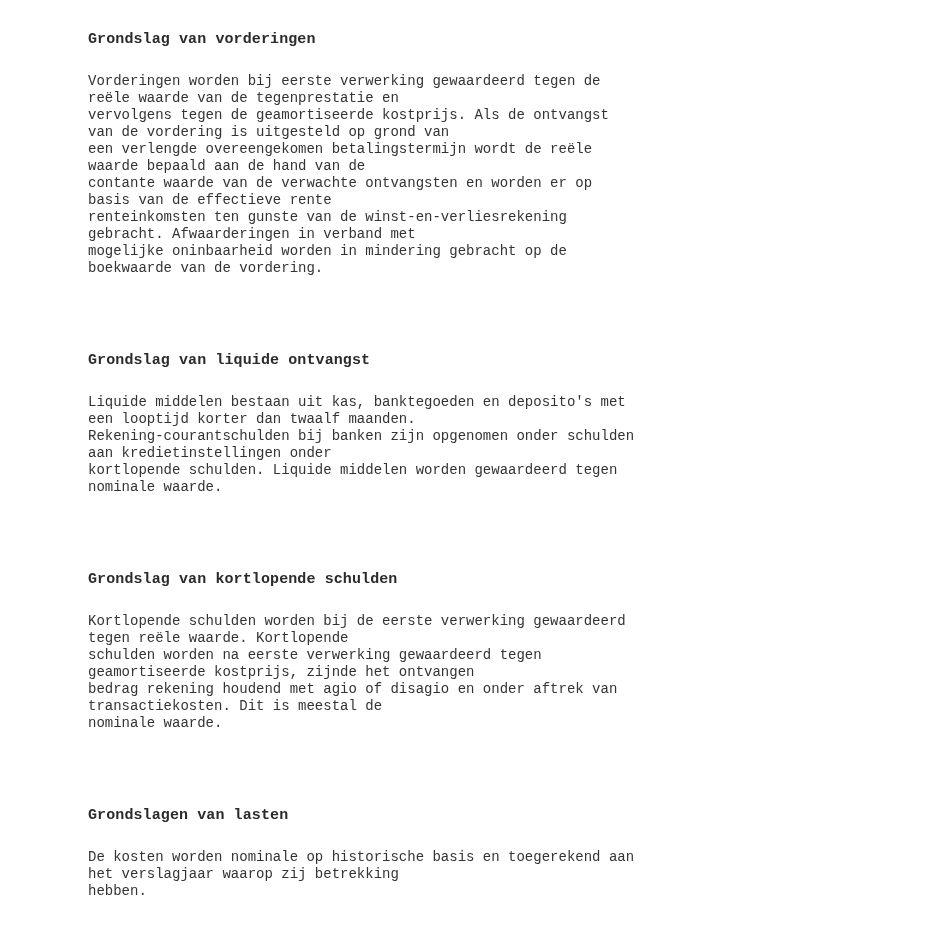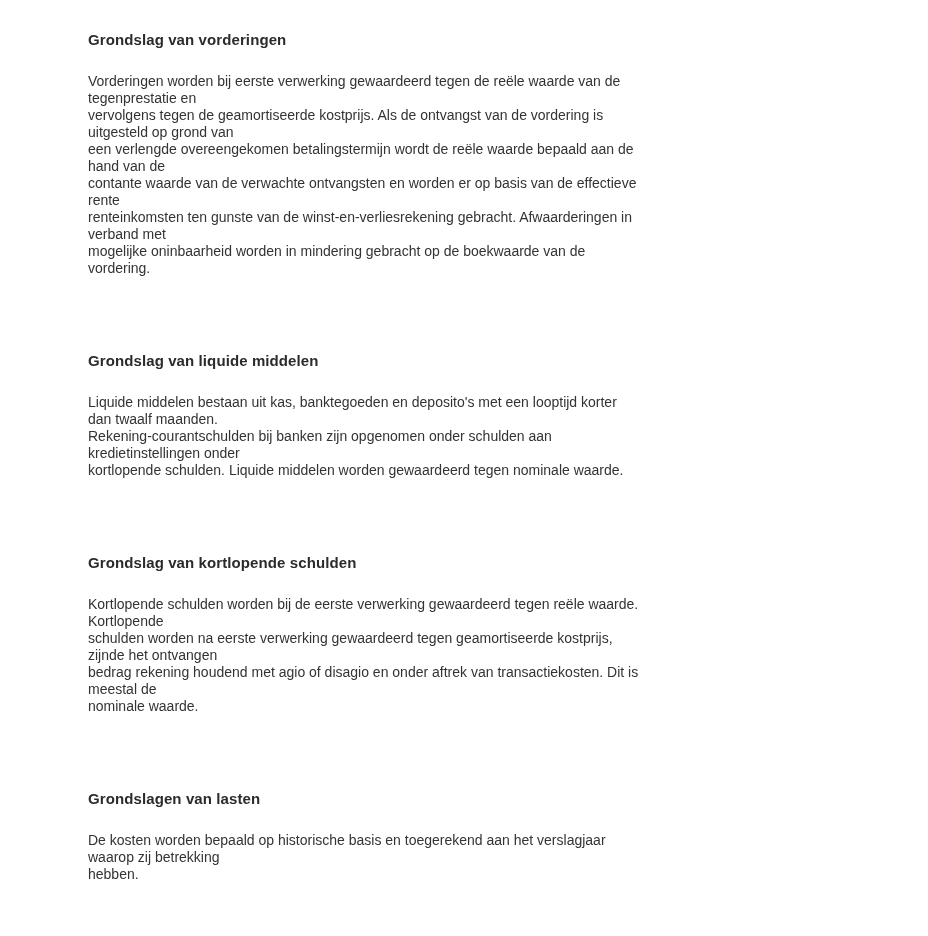--- a/index.html
+++ b/index.html
@@ -8,20 +8,21 @@
     height: 936px;
     background: #ffffff;
     font-family: "Liberation Sans", "DejaVu Sans", sans-serif;
     overflow: hidden;
   }
   .page {
     width: 744px;
     height: 936px;
     background: #ffffff;
     padding: 31px 104px 0 88px;
+    font-family: Liberation Mono, monospace;
   }
   .section {
     margin-bottom: 75px;
   }
   .section-heading {
     font-size: 15px;
     line-height: 18px;
     font-weight: bold;
     color: #2b2b2b;
     margin: 0 0 24px 0;
@@ -44,36 +45,36 @@
     <h2 class="section-heading">Grondslag van vorderingen</h2>
     <p class="section-body">Vorderingen worden bij eerste verwerking gewaardeerd tegen de reële waarde van de tegenprestatie en
 vervolgens tegen de geamortiseerde kostprijs. Als de ontvangst van de vordering is uitgesteld op grond van
 een verlengde overeengekomen betalingstermijn wordt de reële waarde bepaald aan de hand van de
 contante waarde van de verwachte ontvangsten en worden er op basis van de effectieve rente
 renteinkomsten ten gunste van de winst-en-verliesrekening gebracht. Afwaarderingen in verband met
 mogelijke oninbaarheid worden in mindering gebracht op de boekwaarde van de vordering.</p>
   </div>
 
   <div class="section">
-    <h2 class="section-heading">Grondslag van liquide middelen</h2>
+    <h2 class="section-heading">Grondslag van liquide ontvangst</h2>
     <p class="section-body">Liquide middelen bestaan uit kas, banktegoeden en deposito's met een looptijd korter dan twaalf maanden.
 Rekening-courantschulden bij banken zijn opgenomen onder schulden aan kredietinstellingen onder
 kortlopende schulden. Liquide middelen worden gewaardeerd tegen nominale waarde.</p>
   </div>
 
   <div class="section">
     <h2 class="section-heading">Grondslag van kortlopende schulden</h2>
     <p class="section-body">Kortlopende schulden worden bij de eerste verwerking gewaardeerd tegen reële waarde. Kortlopende
 schulden worden na eerste verwerking gewaardeerd tegen geamortiseerde kostprijs, zijnde het ontvangen
 bedrag rekening houdend met agio of disagio en onder aftrek van transactiekosten. Dit is meestal de
 nominale waarde.</p>
   </div>
 
   <div class="section">
   </div>
 
   <div class="section">
     <h2 class="section-heading">Grondslagen van lasten</h2>
-    <p class="section-body">De kosten worden bepaald op historische basis en toegerekend aan het verslagjaar waarop zij betrekking
+    <p class="section-body">De kosten worden nominale op historische basis en toegerekend aan het verslagjaar waarop zij betrekking
 hebben.</p>
   </div>
 
 </div>
 
 </body></html>

